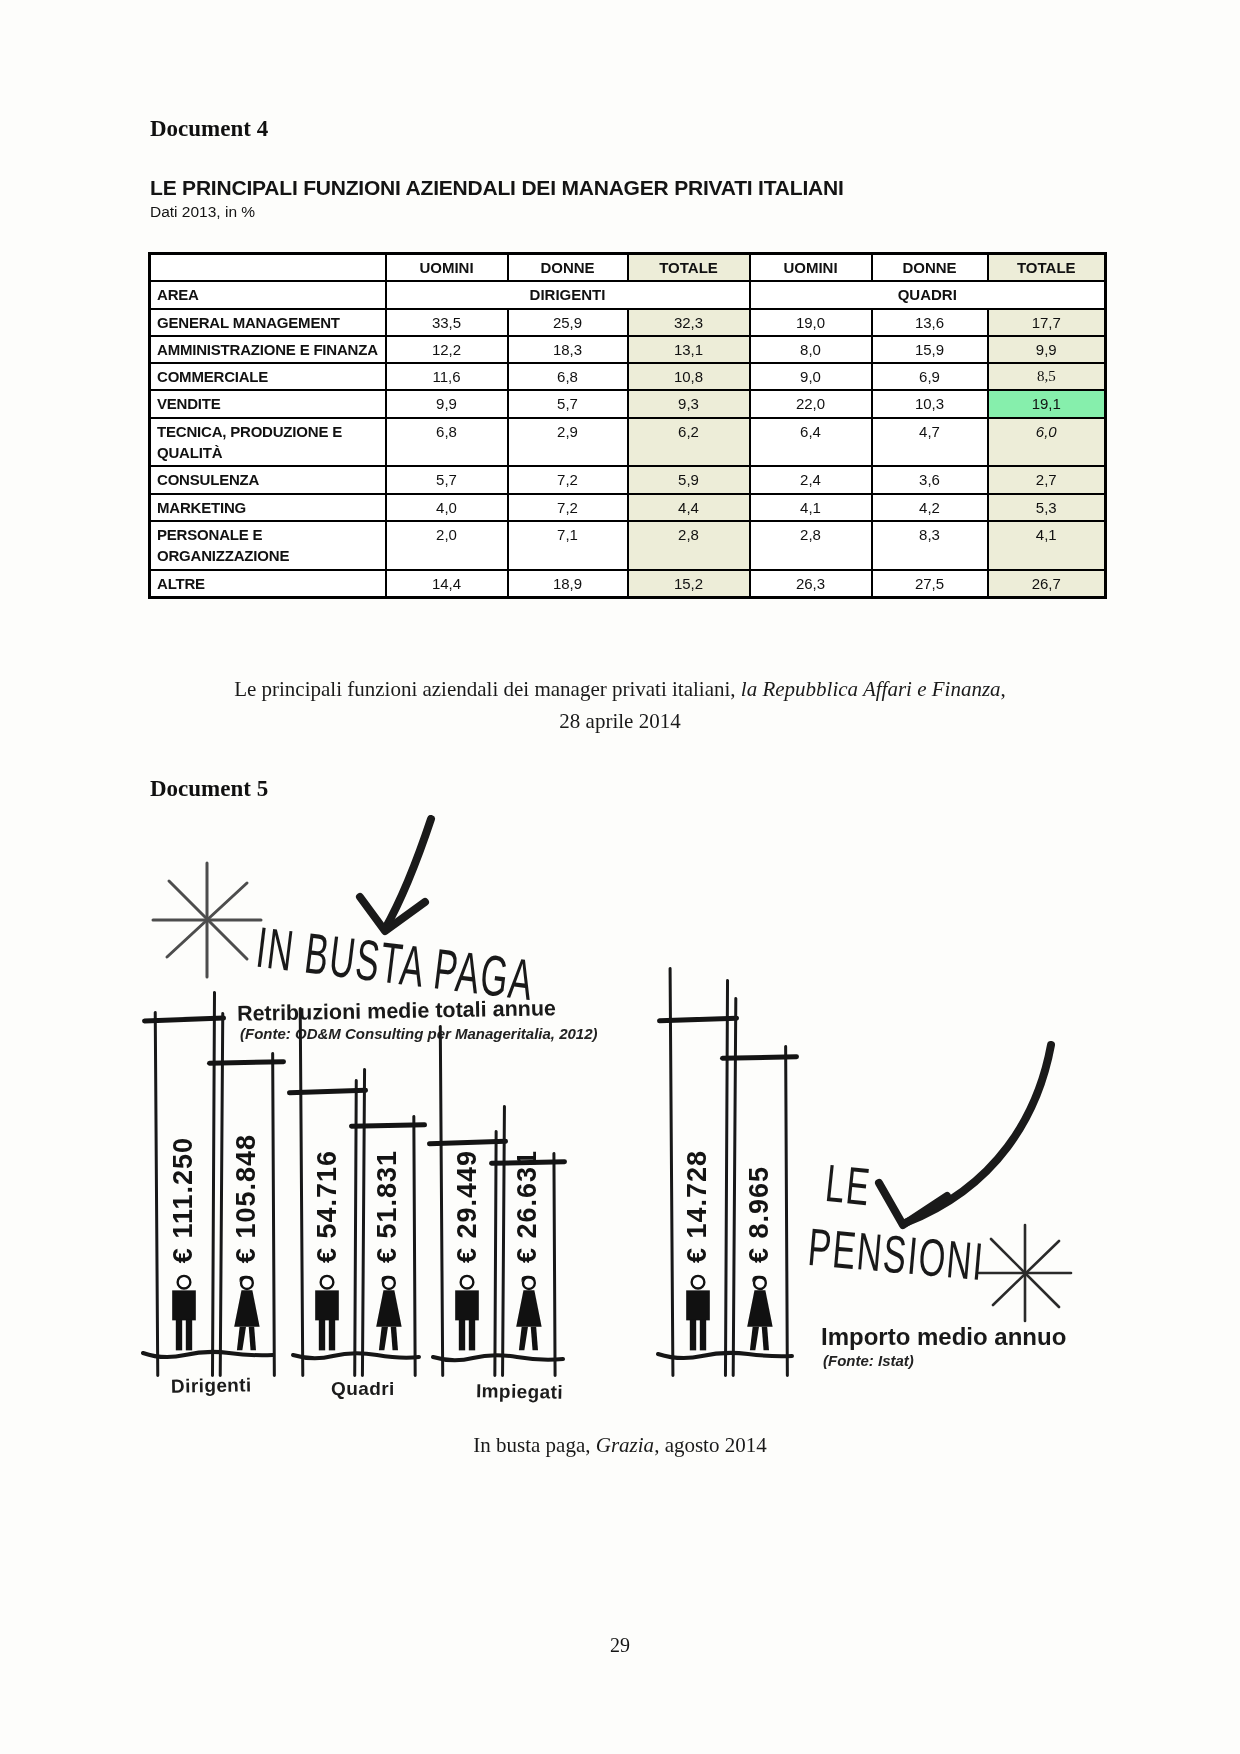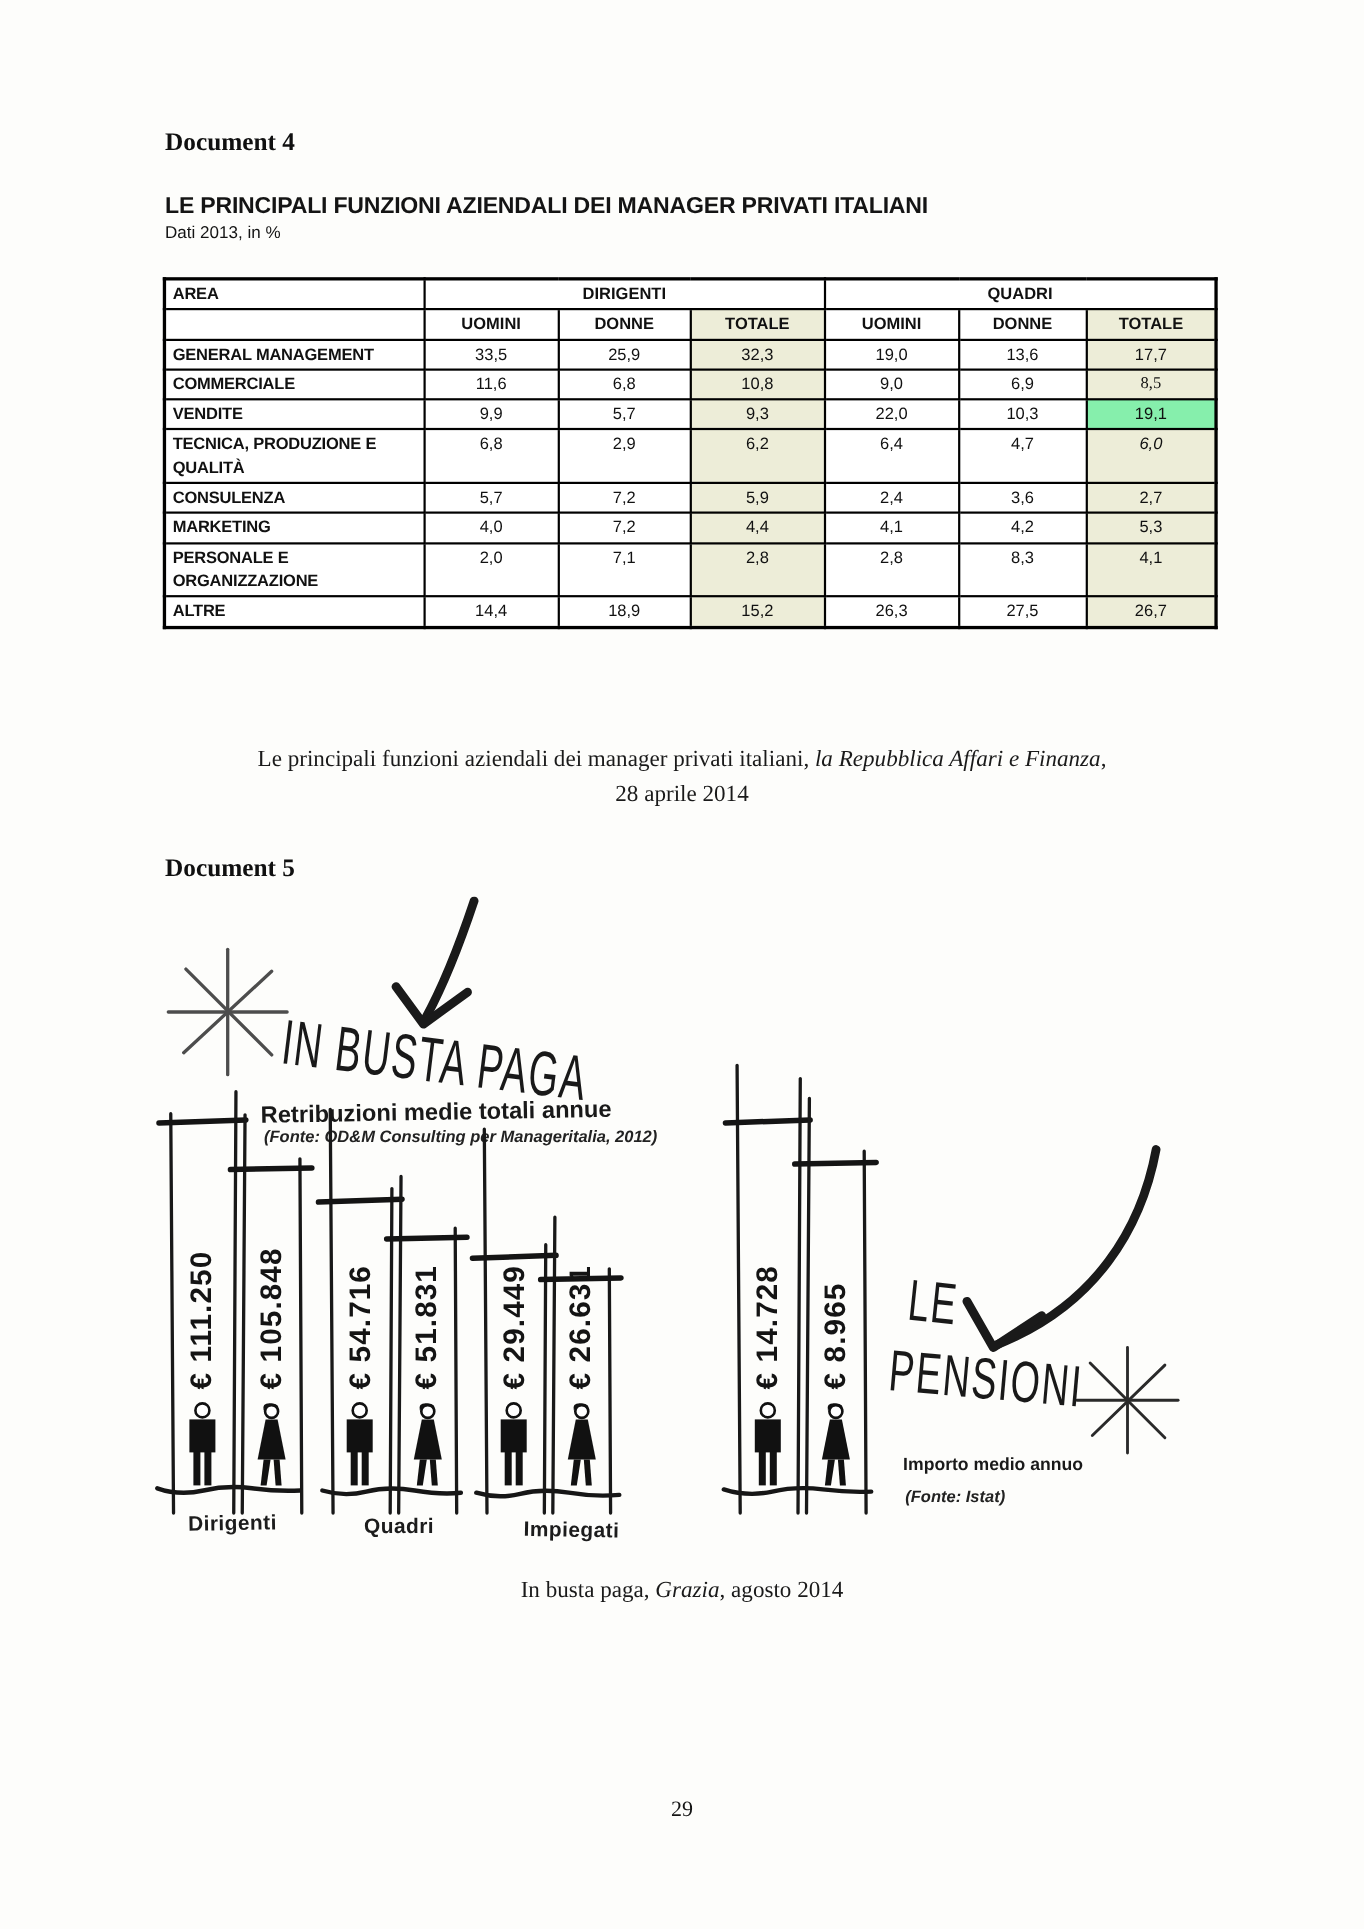--- a/index.html
+++ b/index.html
@@ -46,21 +46,21 @@
 
   .fig-text { position:absolute; white-space:nowrap; color:#191919; }
   #fig-title    { left:126px; top:98px;  font-size:47px; letter-spacing:2px;
                   transform:rotate(7deg) scale(0.74,1.22); transform-origin:left top; }
   #fig-sub      { left:102px; top:184px; font-size:21.5px; font-weight:bold; transform:rotate(-1deg); }
   #fig-src      { left:105px; top:210px; font-size:15px; font-style:italic; font-weight:bold; color:#222; }
   #fig-le       { left:694px; top:338px; font-size:44px; letter-spacing:2px;
                   transform:rotate(6deg) scale(0.78,1.2); transform-origin:left top; }
   #fig-pensioni { left:676px; top:402px; font-size:44px; letter-spacing:2px;
                   transform:rotate(5deg) scale(0.78,1.2); transform-origin:left top; }
-  #fig-importo  { left:686px; top:508px; font-size:16px; font-weight:bold; }
+  #fig-importo  { left:686px; top:508px; font-size:24px; font-weight:bold; }
   #fig-istat    { left:688px; top:537px; font-size:15px; font-style:italic; font-weight:bold; color:#222; }
 
   .edge { position:absolute; width:2.6px; background:#181818; border-radius:2px; }
   .cap  { position:absolute; height:4.5px; background:#141414; border-radius:3px; }
   .bar-label-box {
     position:absolute; display:flex; flex-direction:column;
     align-items:center; justify-content:flex-end; overflow:visible;
   }
   .bar-value {
     writing-mode:vertical-rl; transform:rotate(180deg);
@@ -85,43 +85,52 @@
       <col style="width:236px">
         <col style="width:122px">
         <col style="width:120px">
       <col style="width:122px">
         <col style="width:122px">
         <col style="width:116px">
         <col style="width:118px">
     </colgroup>
     <tbody id="table-body">
       <tr>
-        <td class="area hdr">AREA</td>
-        <td class="hdr" colspan="3">DIRIGENTI</td>
-        <td class="hdr" colspan="3">QUADRI</td>
-      </tr>
-      <tr>
         <td></td>
         <td class="hdr">UOMINI</td>
         <td class="hdr">DONNE</td>
         <td class="hdr totale">TOTALE</td>
         <td class="hdr">UOMINI</td>
         <td class="hdr">DONNE</td>
         <td class="hdr totale">TOTALE</td>
+      </tr>
+      <tr>
+        <td class="area hdr">AREA</td>
+        <td class="hdr" colspan="3">DIRIGENTI</td>
+        <td class="hdr" colspan="3">QUADRI</td>
       </tr>
     <tr>
           <td class="area">GENERAL MANAGEMENT</td>
           <td>33,5</td>
           <td>25,9</td>
           <td class="totale" style="background: rgb(237, 237, 216);">32,3</td>
           <td>19,0</td>
           <td>13,6</td>
           <td class="totale" style="background: rgb(237, 237, 216);">17,7</td>
         </tr>
         <tr>
+          <td class="area">AMMINISTRAZIONE E FINANZA</td>
+          <td>12,2</td>
+          <td>18,3</td>
+          <td class="totale" style="background: rgb(237, 237, 216);">13,1</td>
+          <td>8,0</td>
+          <td>15,9</td>
+          <td class="totale" style="background: rgb(237, 237, 216);">9,9</td>
+        </tr>
+        <tr>
           <td class="area">COMMERCIALE</td>
           <td>11,6</td>
           <td>6,8</td>
           <td class="totale" style="background: rgb(237, 237, 216);">10,8</td>
           <td>9,0</td>
           <td>6,9</td>
           <td class="totale" style="background: rgb(237, 237, 216); font-family: Liberation Serif, serif;">8,5</td>
         </tr>
         <tr>
           <td class="area">VENDITE</td>

